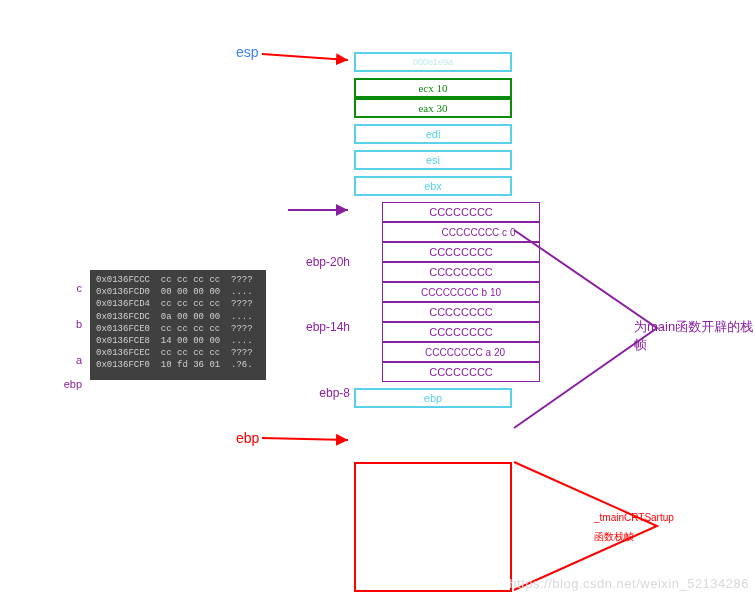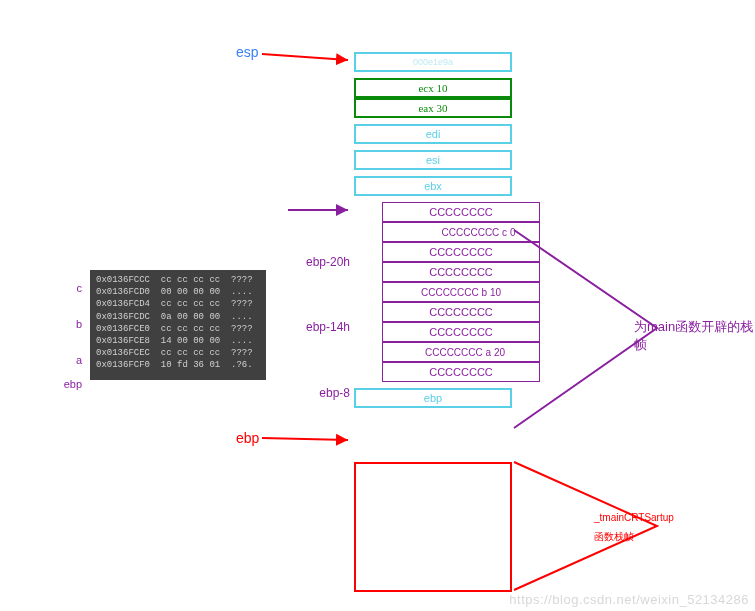--- a/index.html
+++ b/index.html
@@ -129,13 +129,13 @@
   <div class="hex-row">0x0136FCE8  14 00 00 00  ....</div>
   <div class="hex-row">0x0136FCEC  cc cc cc cc  ????</div>
   <div class="hex-row">0x0136FCF0  10 fd 36 01  .?6.</div>
 </div>
 
 <span class="abs hex-lbl" style="left:58px; top:282px;">c</span>
 <span class="abs hex-lbl" style="left:58px; top:318px;">b</span>
 <span class="abs hex-lbl" style="left:58px; top:354px;">a</span>
 <span class="abs hex-lbl" style="left:58px; top:378px;">ebp</span>
 
-<span class="abs wm" style="right:6px; bottom:4px;">https://blog.csdn.net/weixin_52134286</span>
+<span class="abs wm" style="right:6px; bottom:20px;">https://blog.csdn.net/weixin_52134286</span>
 
 </body></html>

